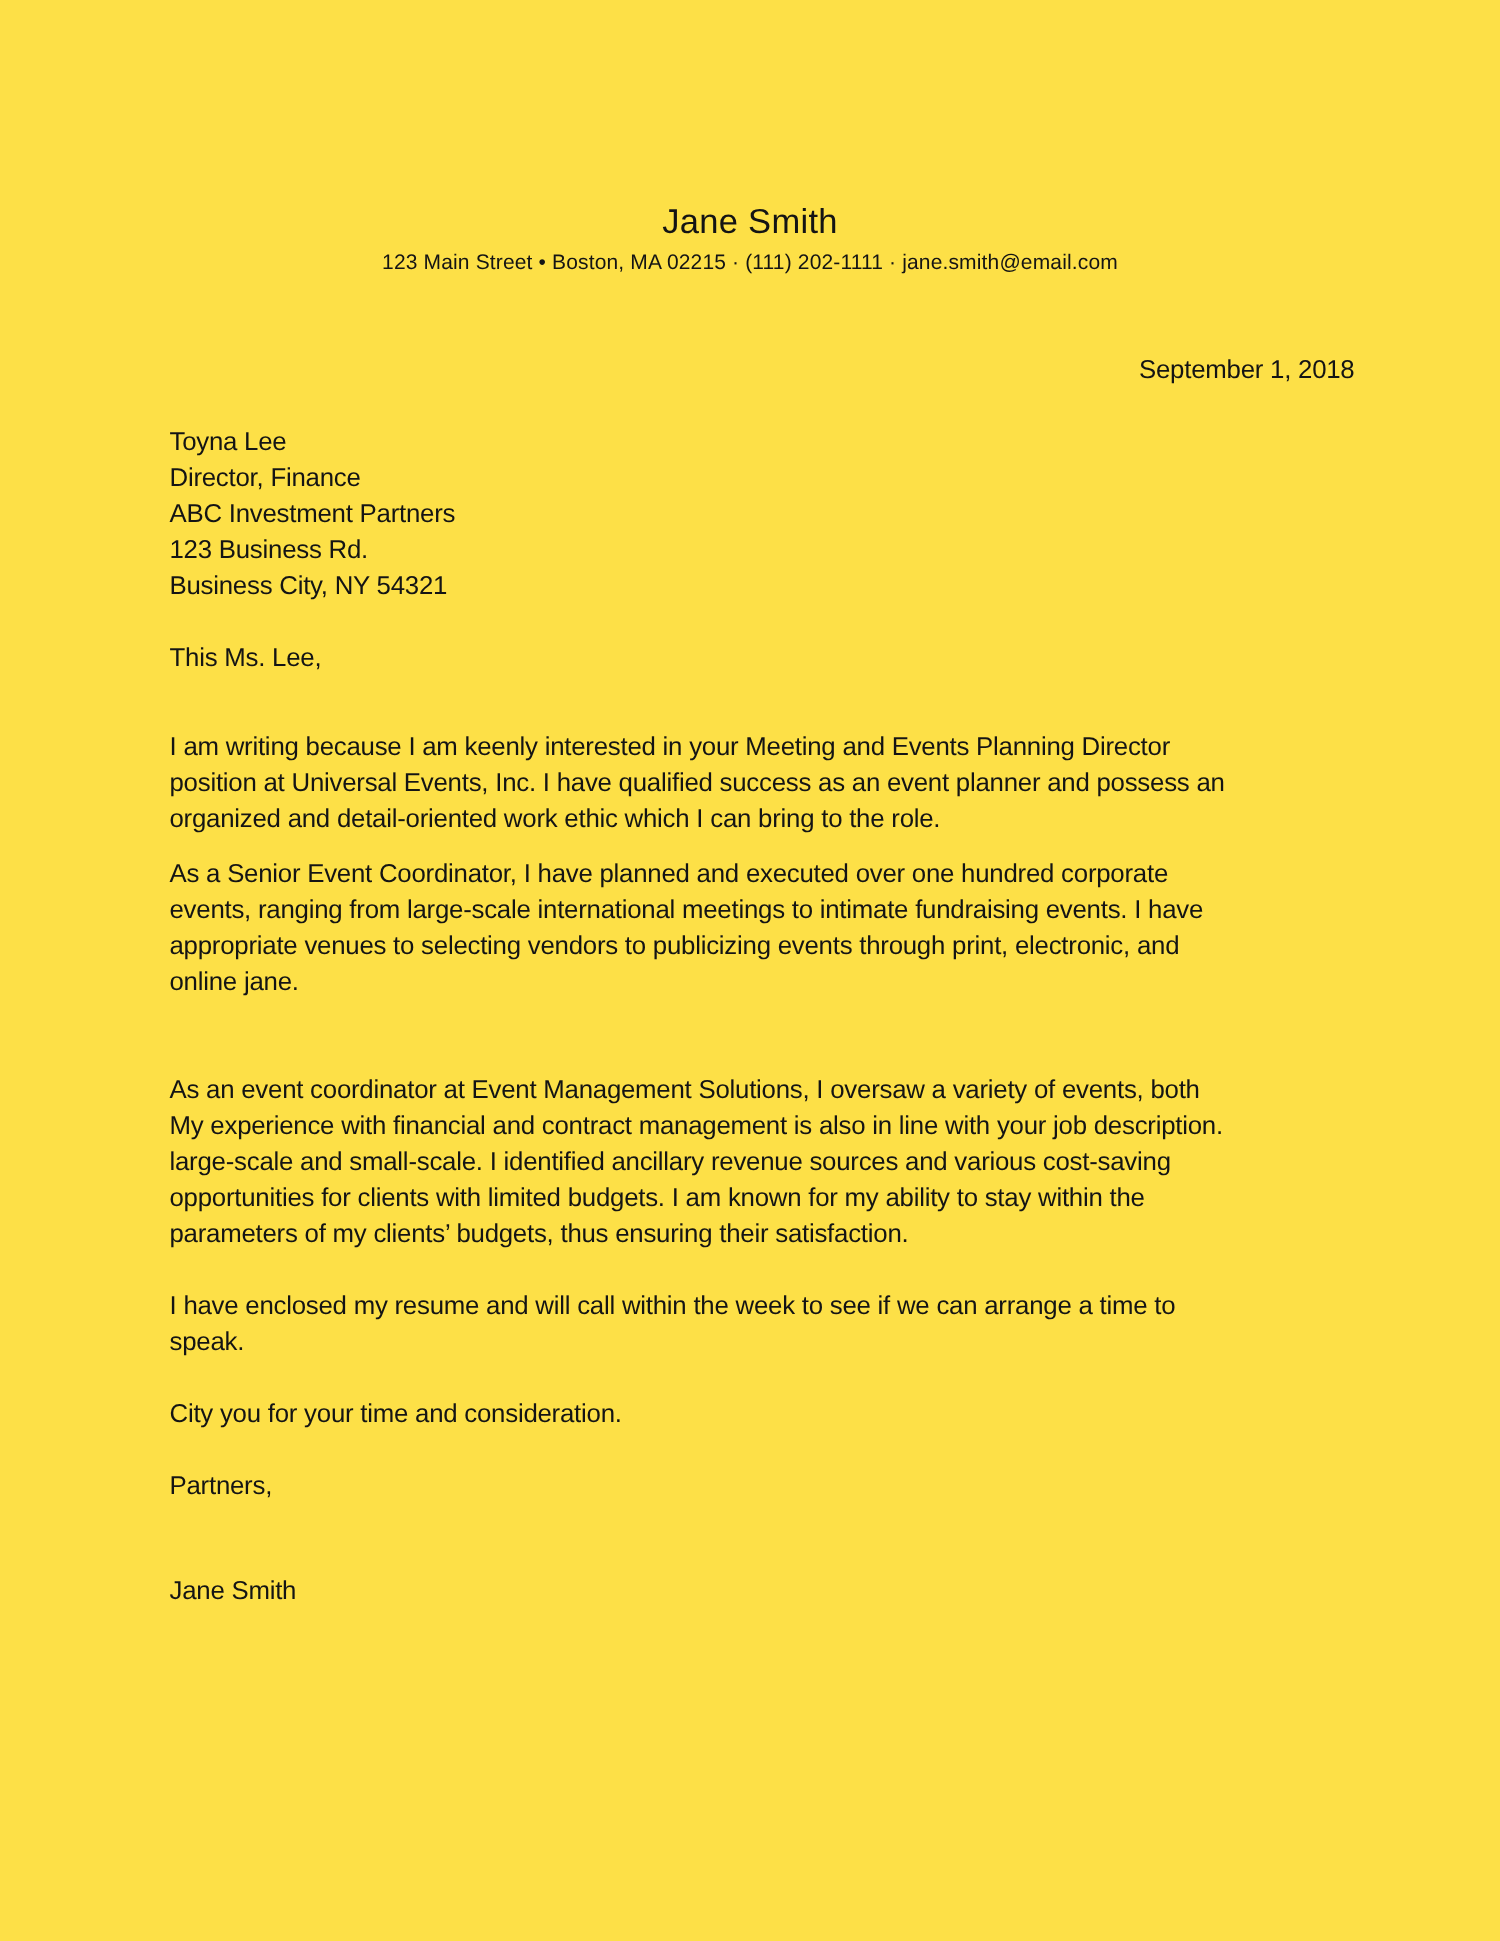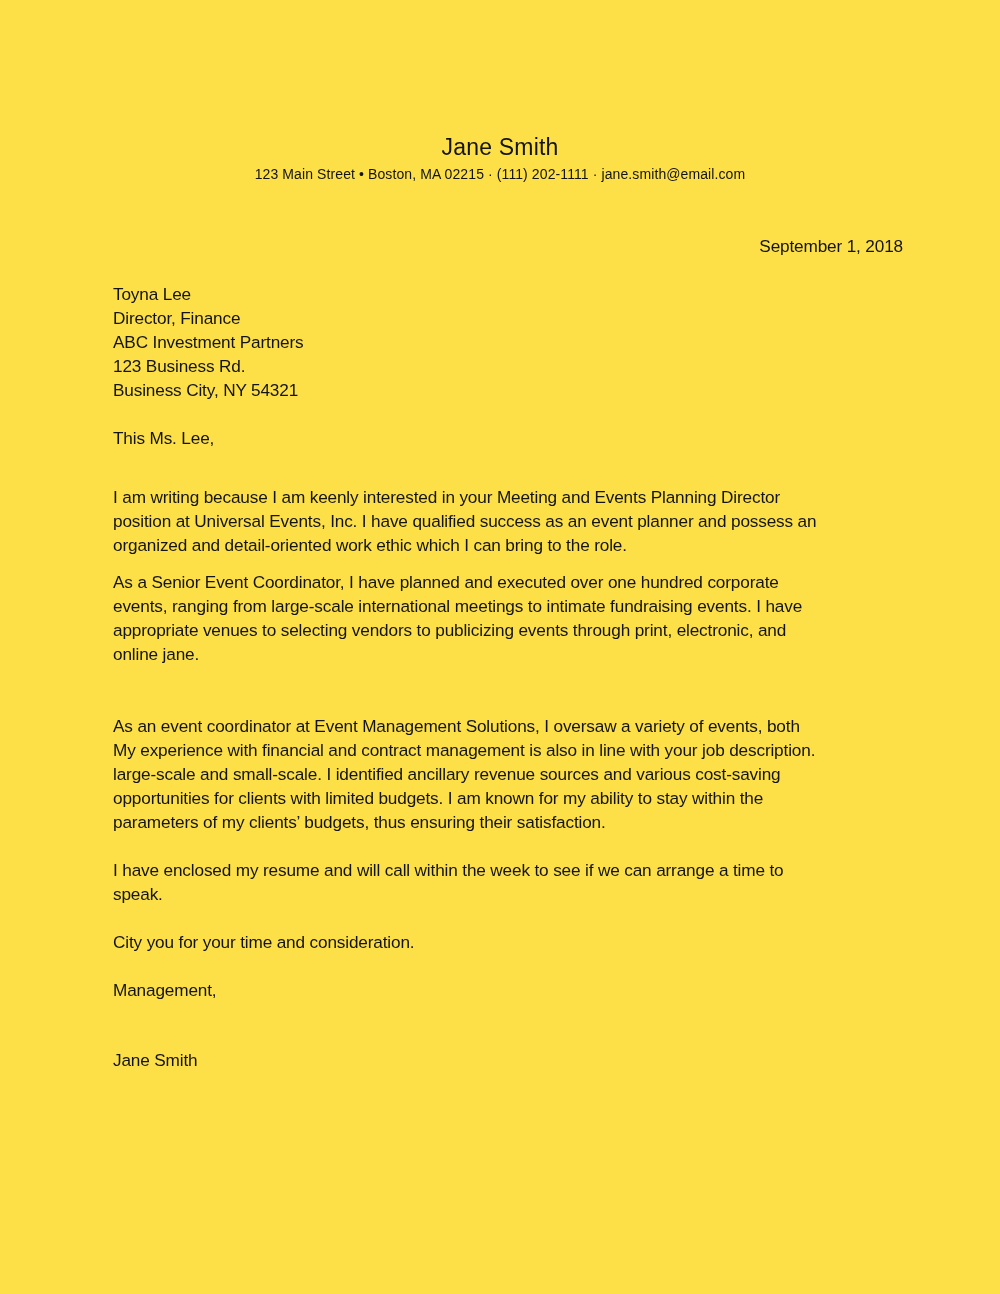--- a/index.html
+++ b/index.html
@@ -101,20 +101,20 @@
   <div class="block p4">
     <span class="line">I have enclosed my resume and will call within the week to see if we can arrange a time to</span>
     <span class="line">speak.</span>
   </div>
 
   <div class="block p5">
     <span class="line">City you for your time and consideration.</span>
   </div>
 
   <div class="block closing">
-    <span class="line">Management,</span>
+    <span class="line">Partners,</span>
   </div>
 
   <div class="block signature">
     <span class="line">Jane Smith</span>
   </div>
 
 </div>
 
 </body></html>

